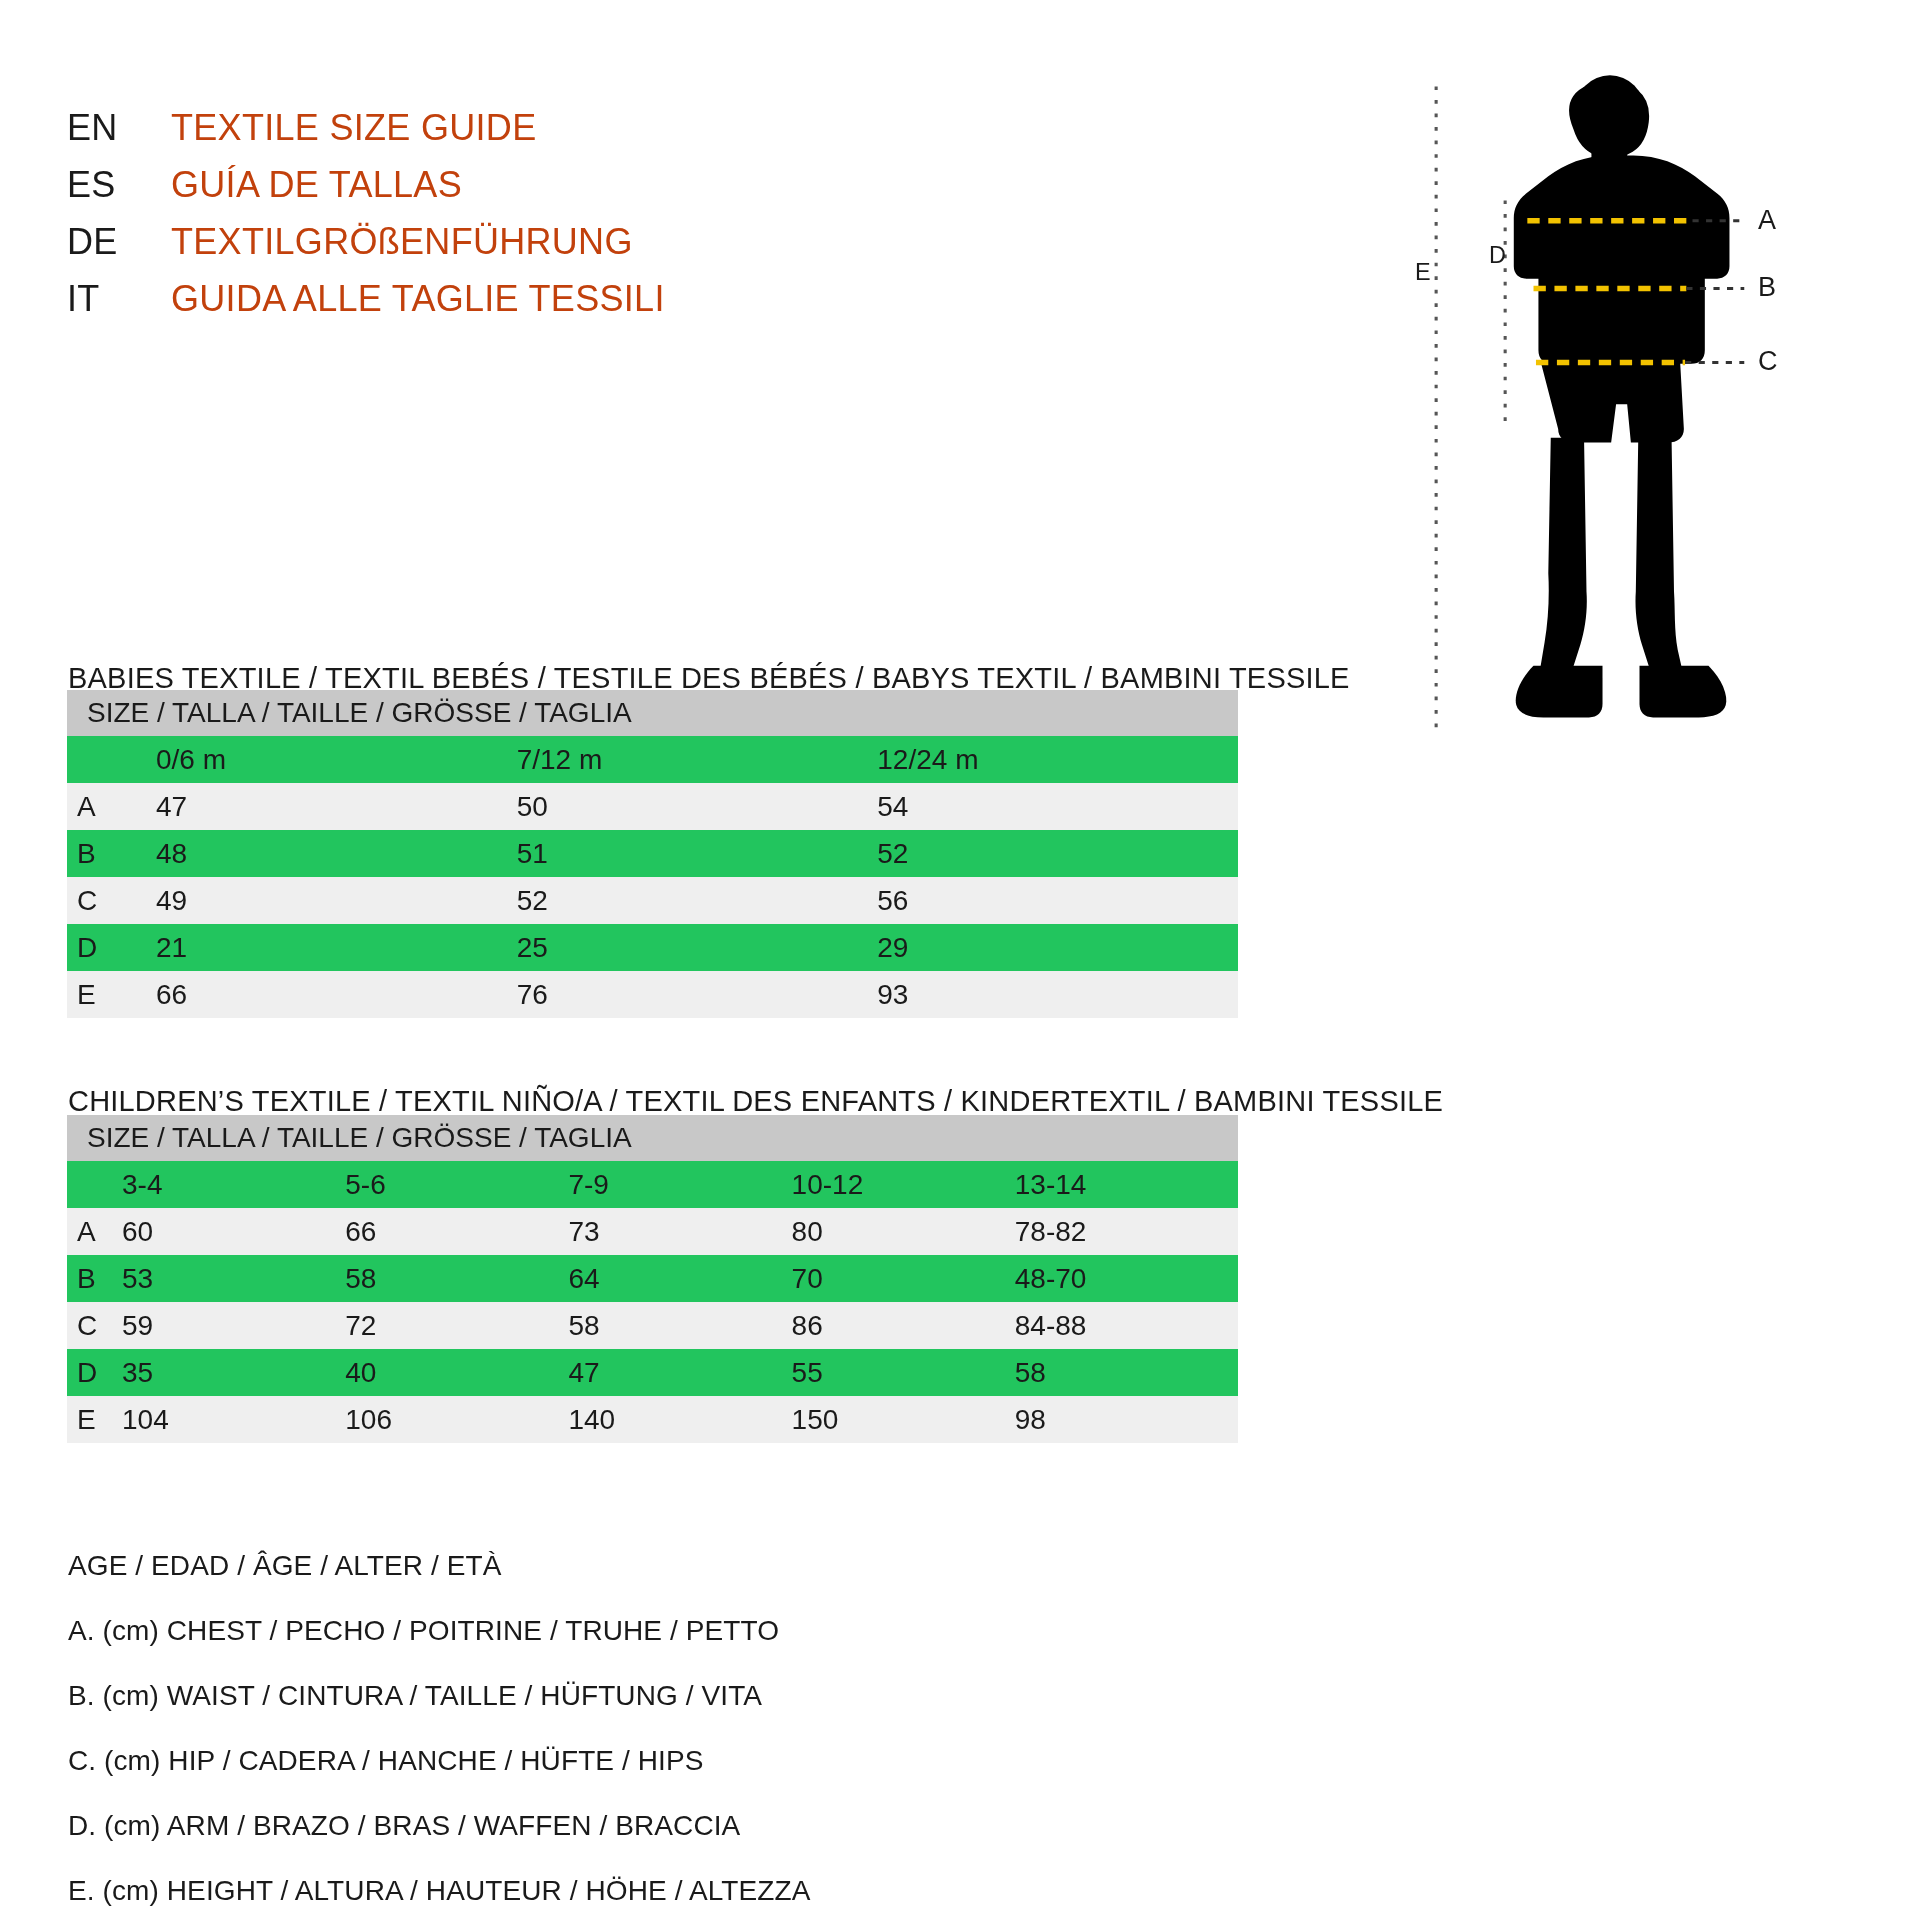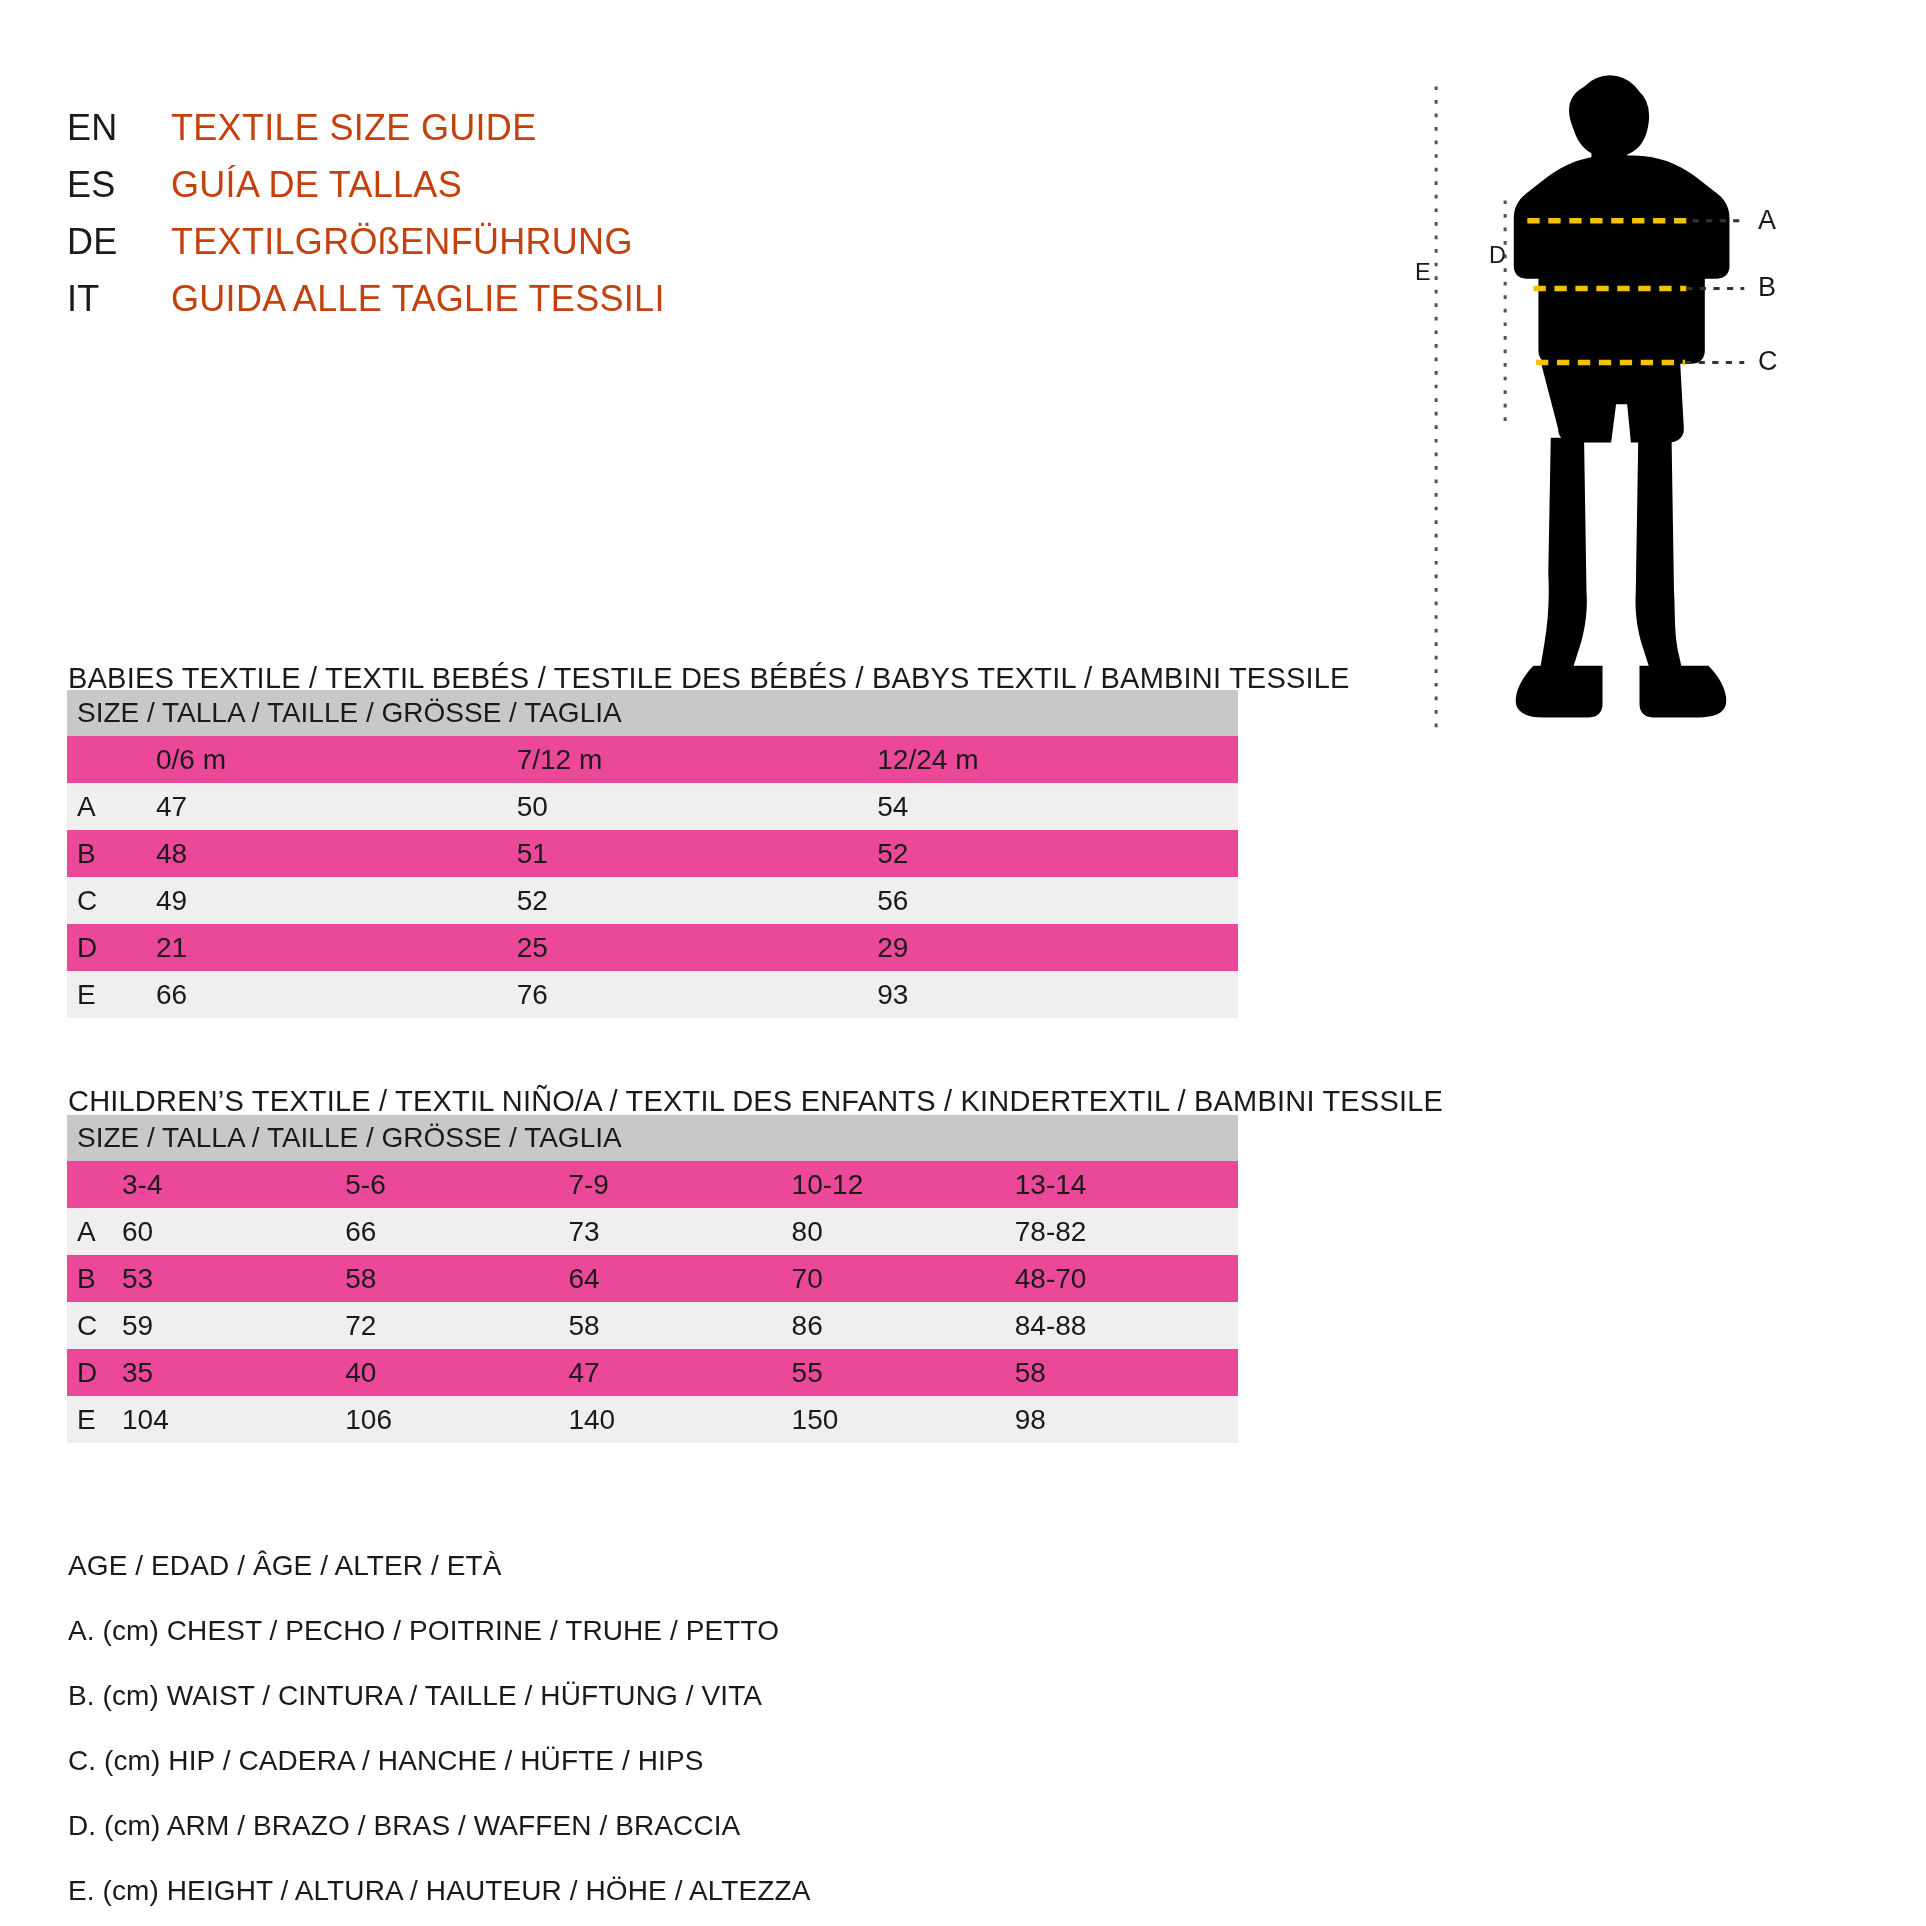--- a/index.html
+++ b/index.html
@@ -78,24 +78,24 @@
   .size-table td, .size-table th {
     padding: 0;
     font-weight: normal;
     text-align: left;
     height: 47px;
     vertical-align: middle;
   }
   .hdr-bar td {
     background: #c8c8c8;
     font-size: 28px;
-    padding-left: 10px;
+    padding-left: 20px;
     height: 46px;
   }
-  .row-white td { background: #ec4899; }
+  .row-white td { background: #22c55e; }
   .row-grey td { background: #efefef; }
 
   .col-label { width: 55px; padding-left: 10px !important; }
   .col-val { width: 223px; }
   .cell-center-ish { padding-left: 52px; }
   .cell-size-head { padding-left: 52px; }
 
   
   .legend {
     position: absolute;

